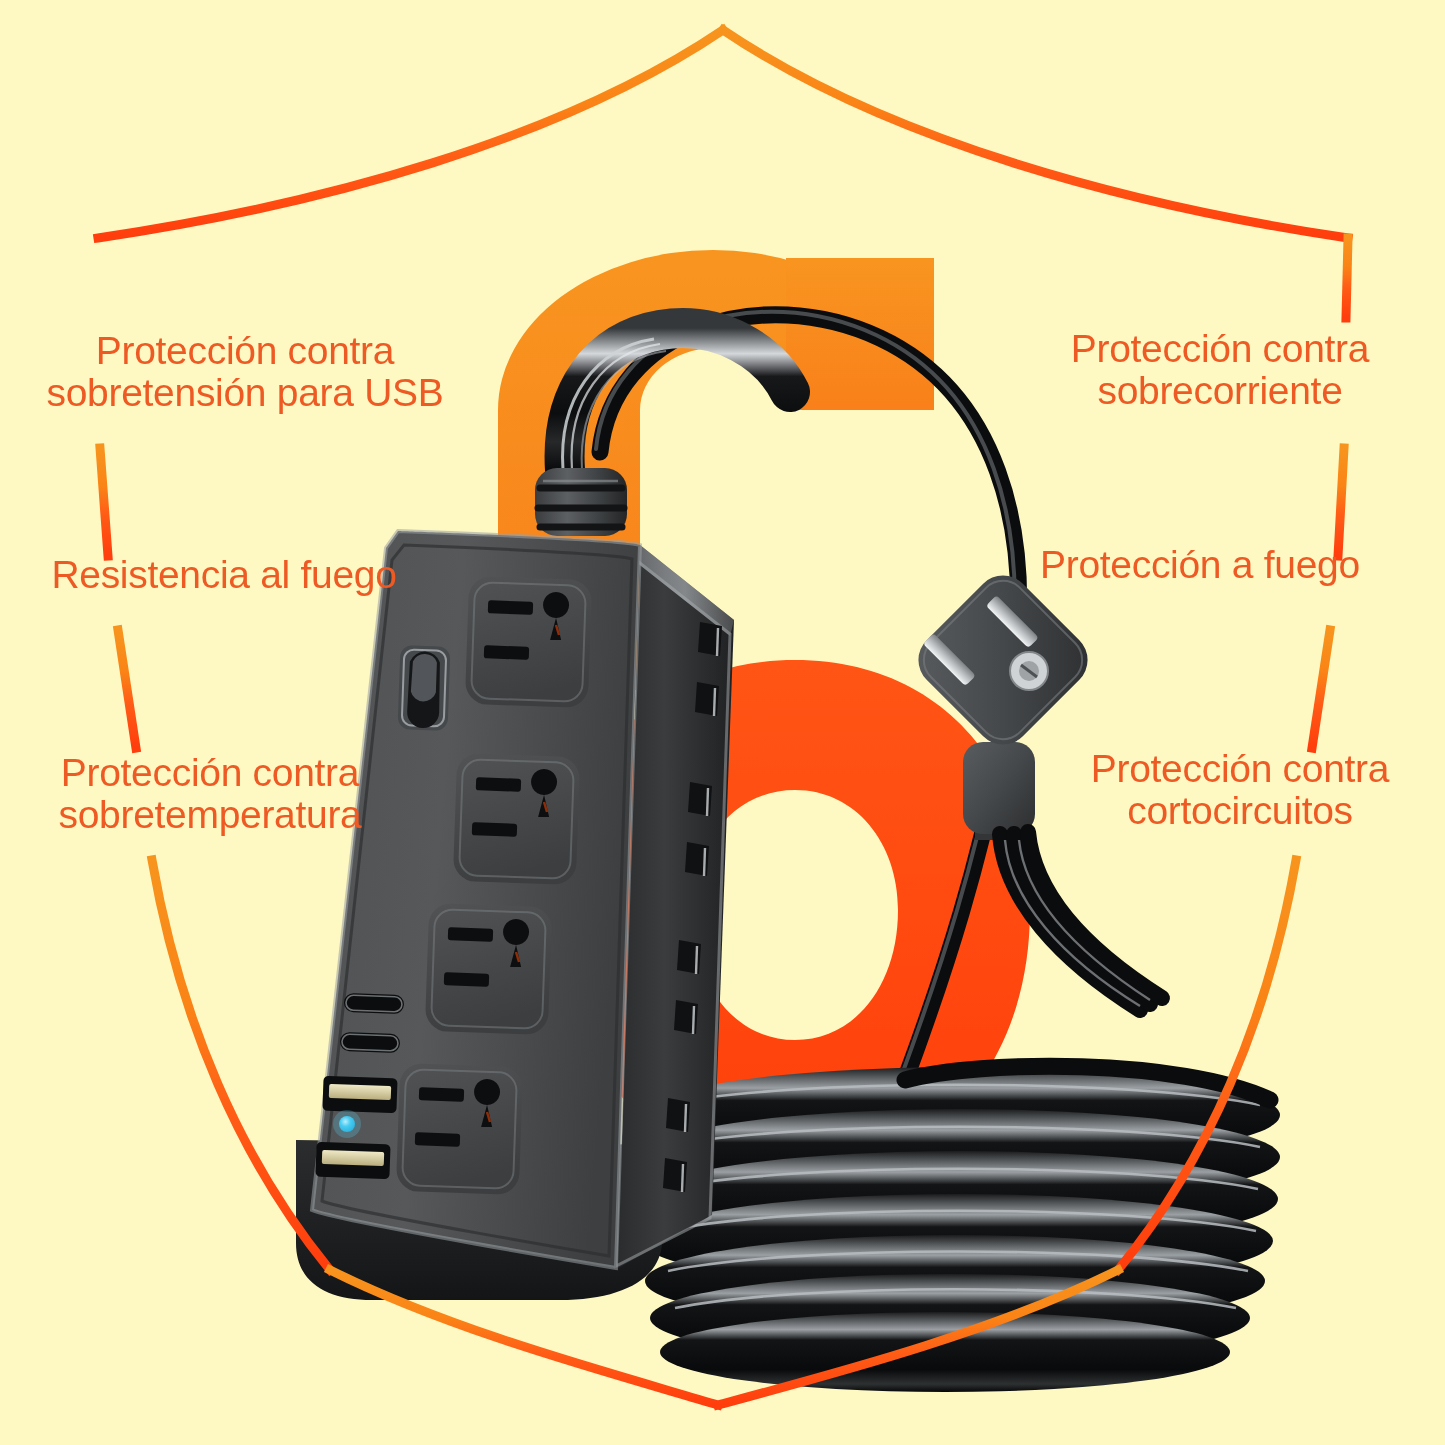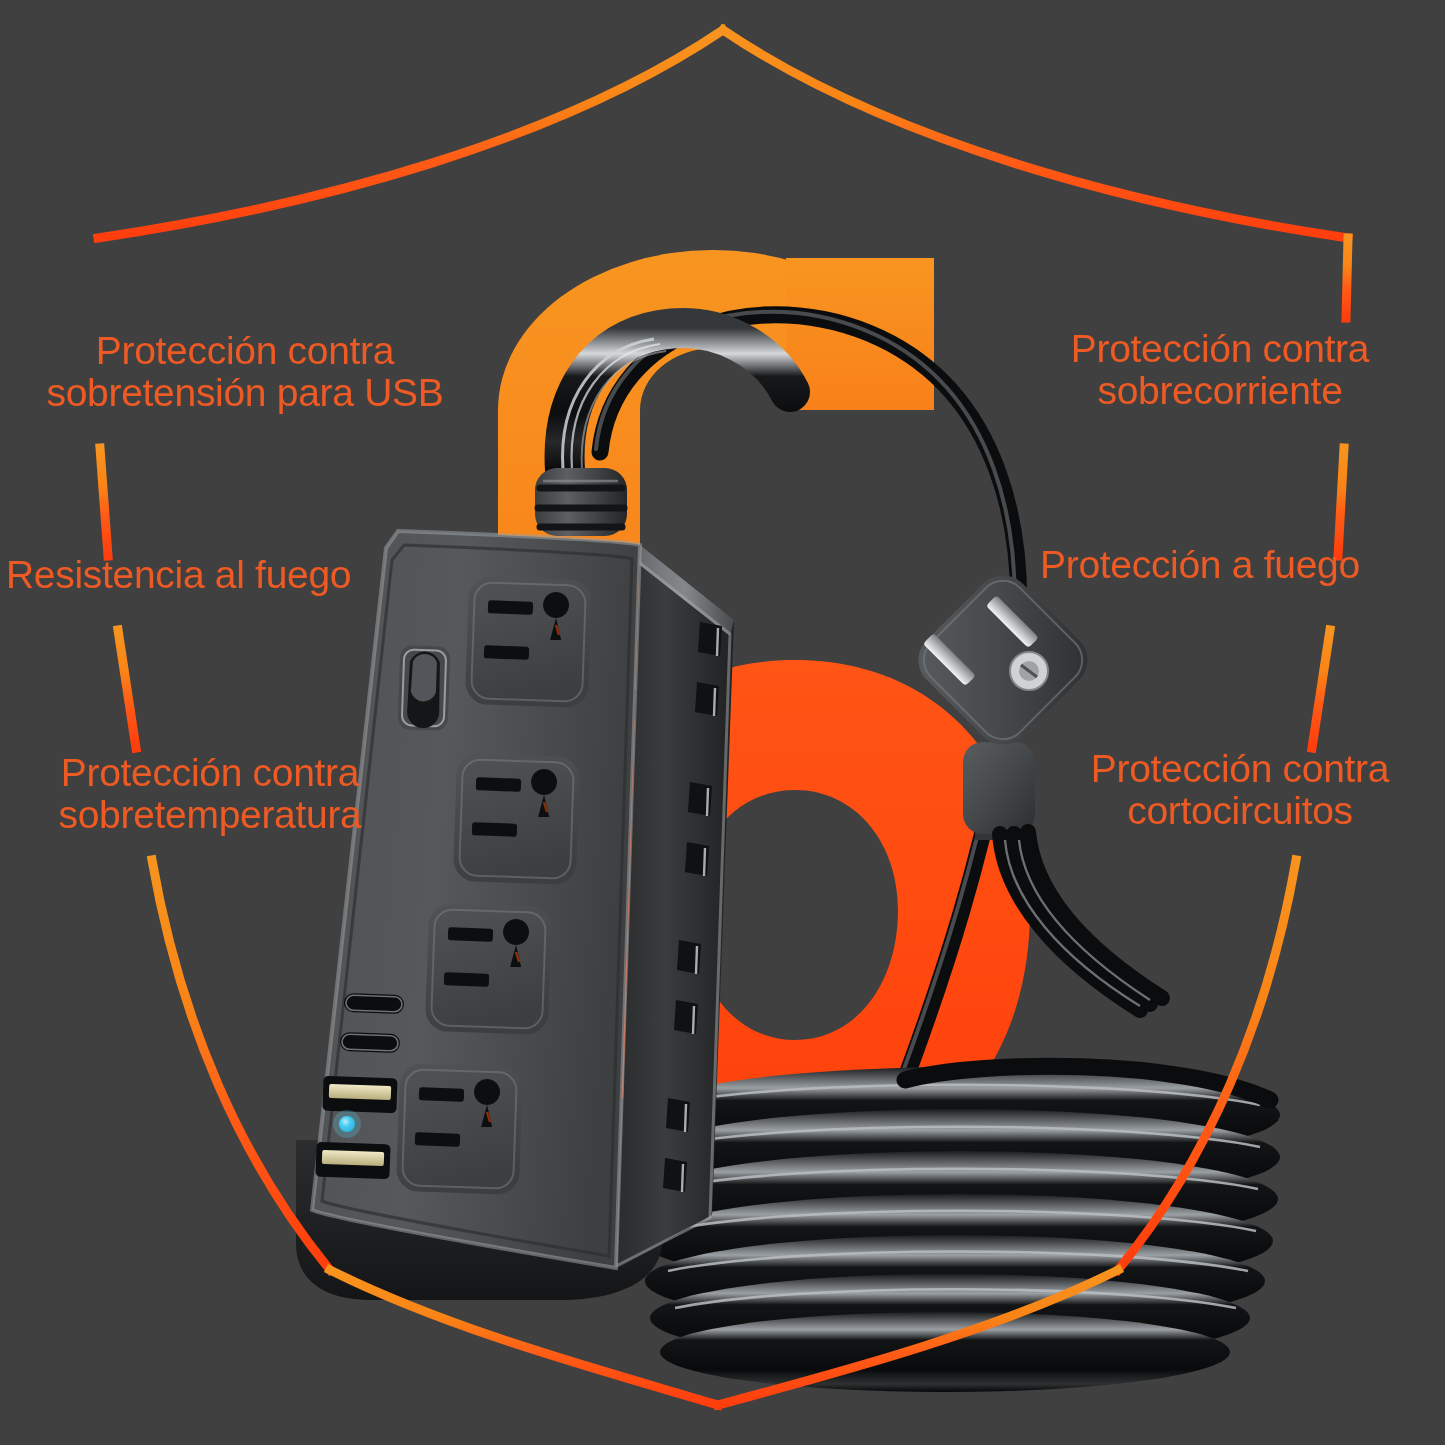--- a/index.html
+++ b/index.html
@@ -1,18 +1,18 @@
 <!DOCTYPE html>
 <html><head>
 <meta charset="utf-8">
 <style>
   html,body{margin:0;padding:0;background:#fff;}
   body{width:1445px;height:1445px;overflow:hidden;
        font-family:"Liberation Sans","DejaVu Sans",sans-serif;}
-  #stage{position:relative;width:1445px;height:1445px;background:#404040;}
+  #stage{position:relative;width:1445px;height:1445px;background:#fef9c3;}
 
   
   .layer{position:absolute;left:0;top:0;width:1445px;height:1445px;}
   #bg-six{z-index:1;}
   #shield{z-index:4;pointer-events:none;}
   #product{z-index:3;}
   #labels{z-index:6;}
 
   
   .label{
@@ -21,21 +21,21 @@
     font-size:39px;
     line-height:1.07;
     letter-spacing:-0.3px;
     white-space:pre-line;
     font-weight:400;
   }
   .label.l{text-align:center;}
   .label.r{text-align:center;}
 
   #lbl-usb{left:10px;  top:330px; width:470px;}
-  #lbl-fire{left:6px;  top:554px; width:420px; text-align:left;}
+  #lbl-fire{left:14px;  top:554px; width:420px; text-align:center;}
   #lbl-temp{left:0px;  top:752px; width:420px;}
   #lbl-over{left:1000px;top:328px; width:440px;}
   #lbl-ground{left:1040px;top:544px;width:400px; text-align:left;}
   #lbl-short{left:1030px;top:748px; width:420px;}
 </style>
 </head>
 <body>
 
 <div id="stage">
 

